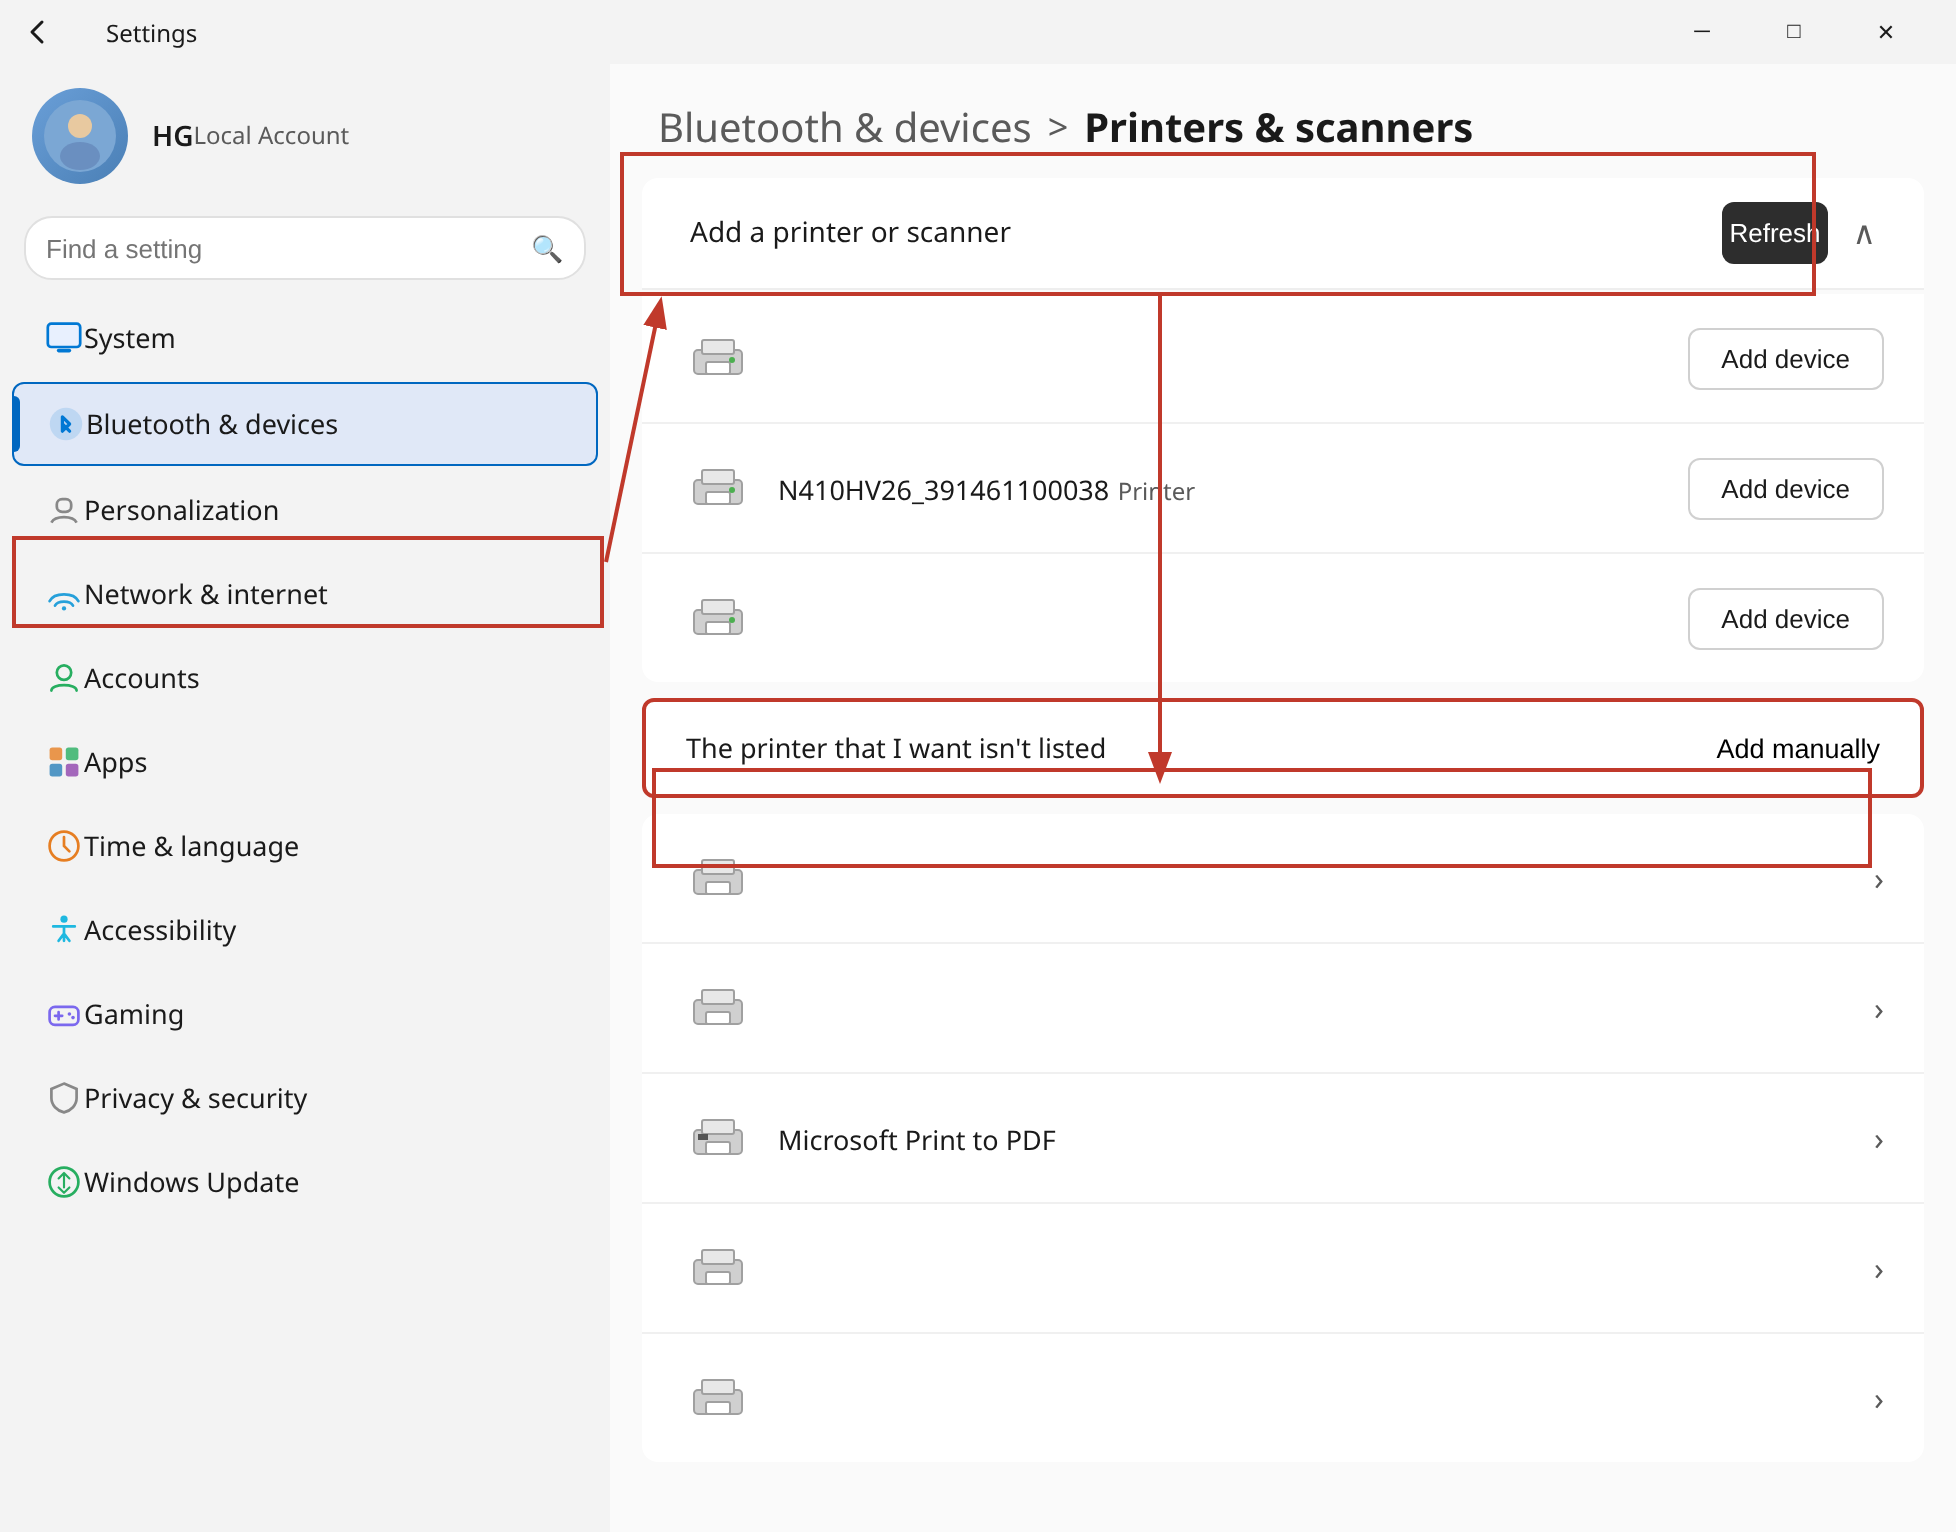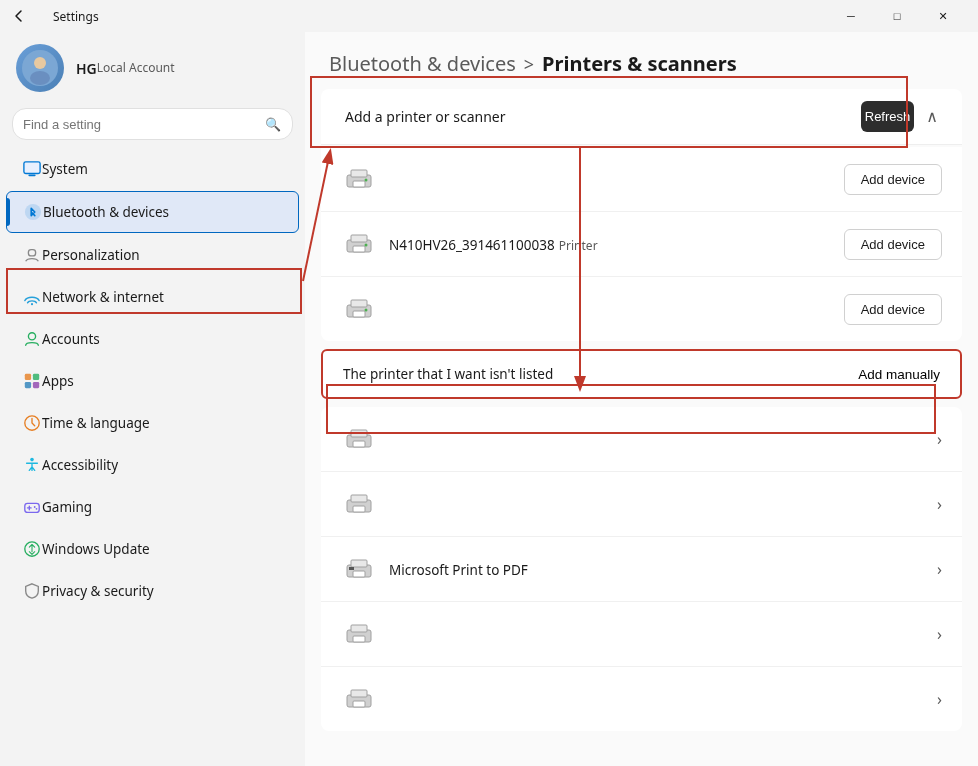--- a/index.html
+++ b/index.html
@@ -435,34 +435,34 @@
             <circle cx="13" cy="10" r="1" fill="#7b68ee"></circle>
             <circle cx="15" cy="12" r="1" fill="#7b68ee"></circle>
           </svg>
       </div>
       <span>Gaming</span>
     </div>
 
     <div class="nav-item">
       <div class="nav-icon">
         <svg viewBox="0 0 20 20" fill="none">
+            <path d="M10 2l7 3v5c0 4-3 7-7 8-4-1-7-4-7-8V5l7-3z" stroke="#888" stroke-width="1.5"></path>
+          </svg>
+      </div>
+      <span>Privacy &amp; security</span>
+    </div>
+
+    <div class="nav-item">
+      <div class="nav-icon">
+        <svg viewBox="0 0 20 20" fill="none">
             <circle cx="10" cy="10" r="8" stroke="#27ae60" stroke-width="1.5"></circle>
             <path d="M13 8l-3-3-3 3M10 5v8M7 13l3 3 3-3" stroke="#27ae60" stroke-width="1.2" stroke-linecap="round" stroke-linejoin="round"></path>
           </svg>
       </div>
       <span>Windows Update</span>
-    </div>
-
-    <div class="nav-item">
-      <div class="nav-icon">
-        <svg viewBox="0 0 20 20" fill="none">
-            <path d="M10 2l7 3v5c0 4-3 7-7 8-4-1-7-4-7-8V5l7-3z" stroke="#888" stroke-width="1.5"></path>
-          </svg>
-      </div>
-      <span>Privacy &amp; security</span>
     </div>
 
   </div>
 
   <div class="content">
 
     <div class="breadcrumb-bar">
       <span class="breadcrumb-parent">Bluetooth &amp; devices</span>
       <span class="breadcrumb-separator">&gt;</span>
       <span class="breadcrumb-current">Printers &amp; scanners</span>

